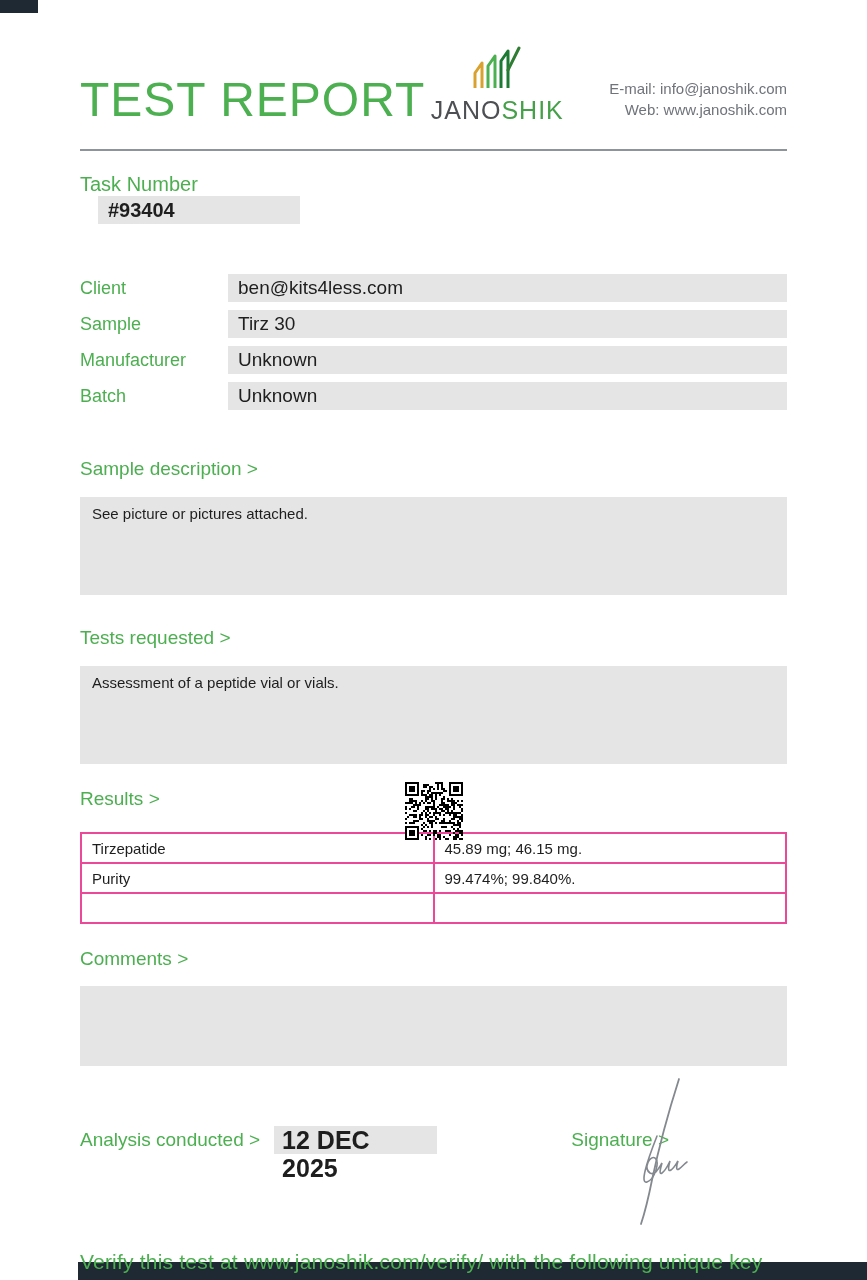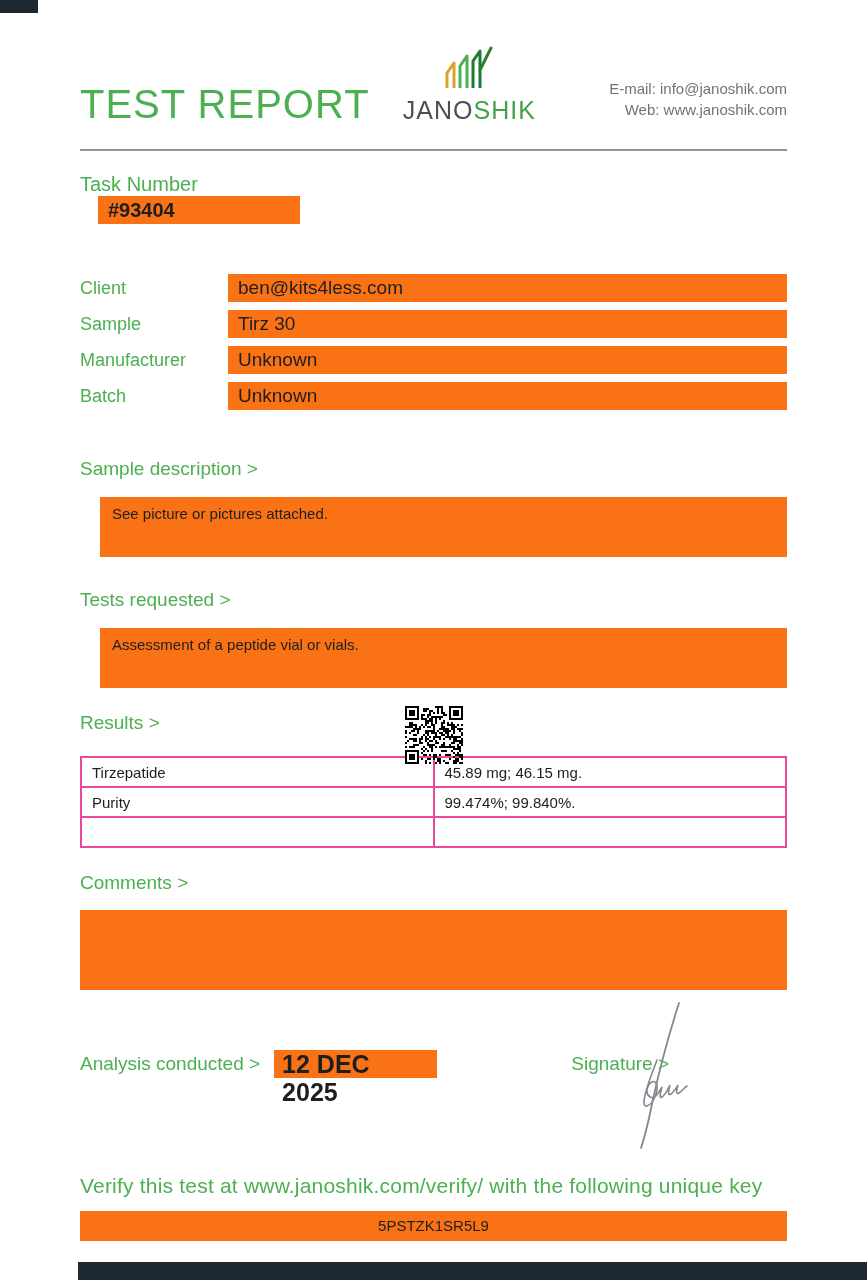--- a/index.html
+++ b/index.html
@@ -9,50 +9,50 @@
     background:#ffffff; overflow:hidden;
     font-family:"Liberation Sans","DejaVu Sans",sans-serif;
     color:#1e1e1e;
   }
   .artifact-top { position:absolute; left:0; top:0; width:38px; height:13px; background:#1f2933; }
   .artifact-bottom { position:absolute; left:78px; right:0; top:1262px; height:18px; background:#1f2933; }
   .content { padding:0 80px; position:relative; }
 
   
   .header { display:flex; justify-content:space-between; align-items:flex-end; padding-top:46px; }
-  .report-title { font-size:40px; letter-spacing:1px; color:#4caf50; line-height:1.05; font-weight:400;margin-top:29px; }
+  .report-title { font-size:48px; letter-spacing:1px; color:#4caf50; line-height:1.05; font-weight:400;margin-top:29px; }
   .logo { display:flex; flex-direction:column; align-items:center; margin-left:-40px; }
   .logo-word { font-size:25px; font-weight:400; letter-spacing:1px; margin-top:2px; }
   .logo-word .dark { color:#4d4f52; }
   .logo-word .green { color:#45a049; }
   .contact { text-align:right; font-size:15px; color:#6f737a; line-height:21px; padding-bottom:5px; }
   .divider { margin-top:24px; height:2px; background:#8d949c; }
 
   
   .task-section { margin-top:22px; display:flex; justify-content:space-between; align-items:flex-start; }
   .task-left { display:flex; align-items:flex-start;flex-direction:column; }
   .green-label { color:#4caf50; }
   .task-label { font-size:20px; }
-  .field-box { background:#f97316; }
+  .field-box { background:#e5e5e5; }
   .task-number-box { margin-left:18px; width:202px; height:28px; line-height:28px; padding:0 10px; font-size:20px; font-weight:700; }
   .task-right { display:flex; flex-direction:column; gap:8px; }
   .task-right-row { display:flex; align-items:center; }
   .task-right-label { font-size:17px; line-height:28px; margin-right:10px; text-align:right; min-width:148px; }
   .date-box { width:128px; height:28px; line-height:28px; padding:0 8px; font-size:18px; font-weight:700; }
 
   
   .details { margin-top:50px; }
   .detail-row { display:flex; margin-bottom:8px; }
   .detail-label { width:148px; font-size:18px; line-height:28px; }
   .detail-value { flex:1; height:28px; line-height:28px; padding:0 10px; font-size:19px; }
 
   
   .section-heading { color:#4caf50; font-size:19px; }
   .desc-heading { margin-top:48px; }
-  .text-box { margin-top:17px; height:60px; padding:8px 12px; font-size:15px;margin-left:20px; }
+  .text-box { margin-top:17px; height:98px; padding:8px 12px; font-size:15px; }
   .tests-heading { margin-top:32px; }
 
   
   .results { position:relative; }
   .results-heading { margin-top:24px; }
   .qr { position:absolute; left:50%; transform:translateX(-50%); top:-6px; width:58px; height:58px; }
   .results-table { margin-top:22px; width:100%; border-collapse:collapse; table-layout:fixed; }
   .results-table td { border:2px solid #ec4899; height:30px; padding:0 10px; font-size:15px; }
 
   

